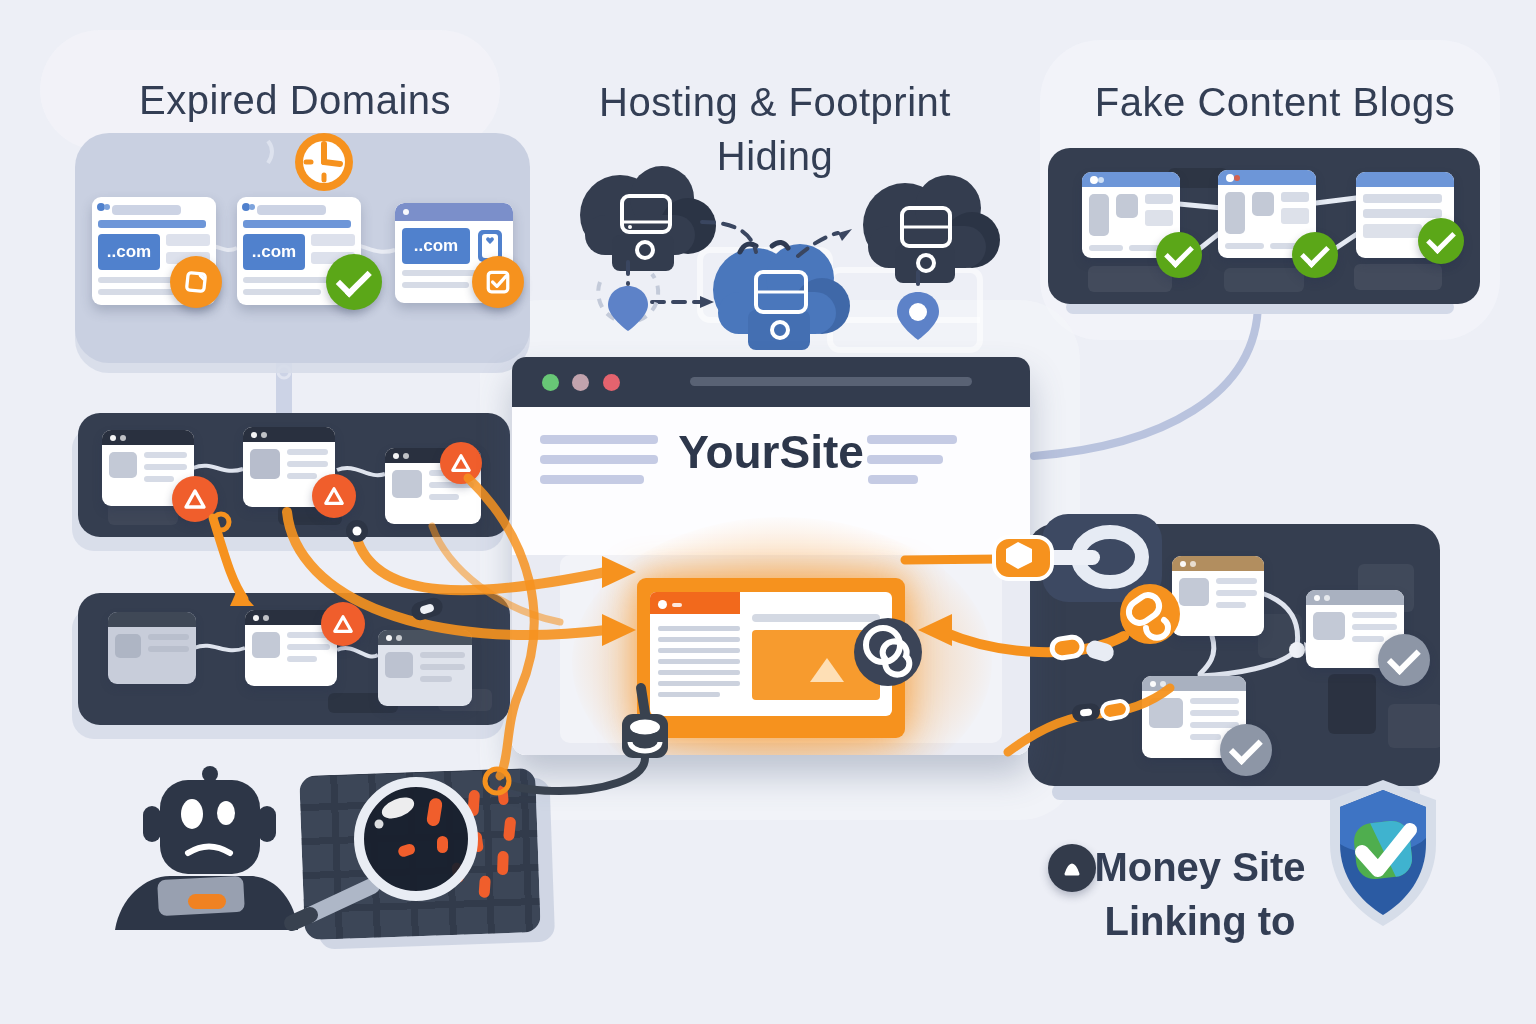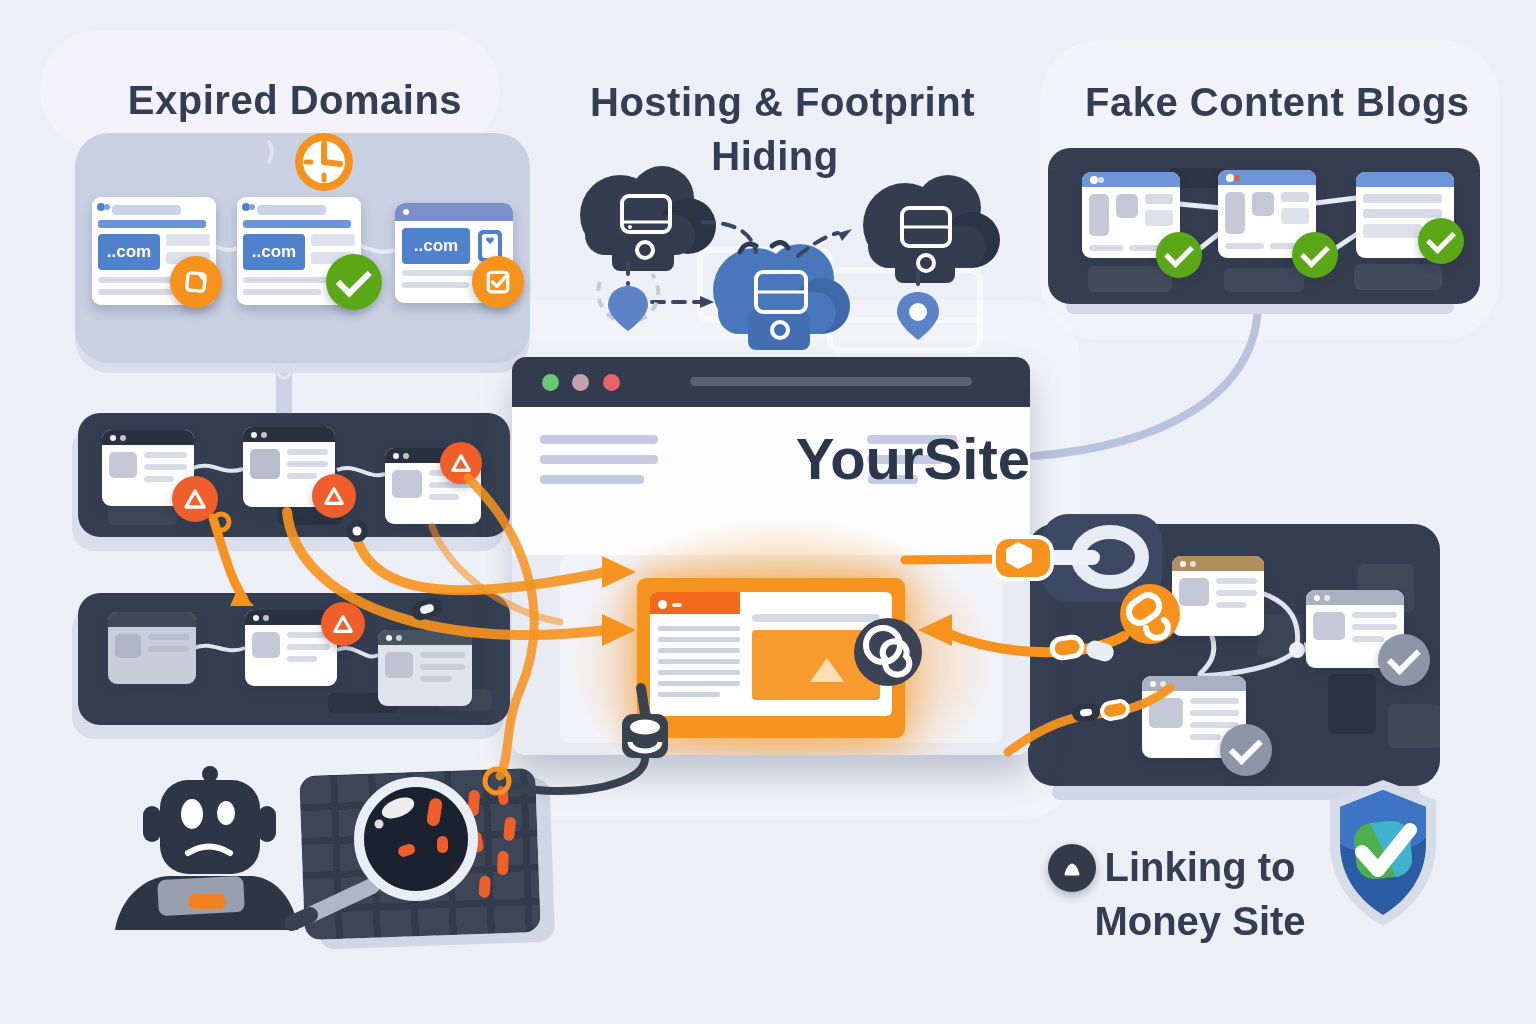--- a/index.html
+++ b/index.html
@@ -1,20 +1,20 @@
 <!DOCTYPE html>
 <html><head>
 <meta charset="utf-8">
 <style>
   html,body{margin:0;padding:0;background:#dfe2ee;}
   #canvas{position:relative;width:1536px;height:1024px;overflow:hidden;
     background:#edeff6;font-family:"Liberation Sans",sans-serif;}
   .abs{position:absolute;}
   .bgblob{position:absolute;border-radius:60px;pointer-events:none;}
-  h2.head{position:absolute;margin:0;font-size:40px;font-weight:700;color:#333e54;
+  h2.head{position:absolute;margin:0;font-size:40px;font-weight:400;color:#333e54;
     letter-spacing:.5px;text-align:center;white-space:nowrap;}
   
   .lightpanel{position:absolute;background:#c9d0e1;border-radius:34px;}
   .darkpanel{position:absolute;background:#353e50;border-radius:22px;}
   .tile{position:absolute;border-radius:6px;}
   
   .card{position:absolute;background:#fff;border-radius:9px;
     box-shadow:0 5px 10px rgba(40,50,80,.28);}
   .card .hd{height:15px;border-radius:9px 9px 0 0;display:flex;align-items:center;
     gap:4px;padding:0 8px;}
@@ -50,21 +50,21 @@
   .tdot{position:absolute;top:17px;width:17px;height:17px;border-radius:50%;}
   #tbline{position:absolute;left:178px;top:20px;width:282px;height:9px;border-radius:5px;
     background:#596274;}
   #bcontent{position:absolute;left:0;top:50px;right:0;bottom:0;overflow:hidden;
     border-radius:0 0 14px 14px;background:#fdfdff;}
   #bcontent .lower{position:absolute;left:0;right:0;top:148px;bottom:0;background:#e9ebf3;}
   #bcontent .trap{position:absolute;left:48px;right:28px;top:148px;bottom:12px;
     background:#f2f3f8;border-radius:10px;}
   .glow{position:absolute;left:60px;top:110px;width:420px;height:290px;border-radius:50%;
     background:radial-gradient(ellipse at center,rgba(247,150,40,.55) 0%,rgba(247,150,40,.28) 45%,rgba(247,150,40,0) 72%);}
-  #ys-title{position:absolute;left:0;right:0;top:78px;text-align:right;font-size:58px;
+  #ys-title{position:absolute;left:0;right:0;top:78px;text-align:center;font-size:46px;
     font-weight:900;color:#2d374b;}
   .hline{position:absolute;height:9px;border-radius:4px;background:#c5cbe4;}
   #ocard{position:absolute;left:125px;top:171px;width:268px;height:160px;background:#f6921e;
     border-radius:9px;box-shadow:0 0 36px rgba(247,150,40,.8);}
   #ocard .inner{position:absolute;left:13px;top:14px;right:13px;bottom:22px;background:#fff;
     border-radius:6px;overflow:hidden;}
   #ocard .ohd{position:absolute;left:0;top:0;width:90px;height:22px;background:#f2691c;}
   #ocard .od{position:absolute;left:8px;top:8px;width:9px;height:9px;border-radius:50%;background:#fff;}
   #ocard .od2{position:absolute;left:22px;top:11px;width:10px;height:4px;border-radius:2px;background:#fff;opacity:.85;}
   .oln{position:absolute;left:8px;width:82px;height:5px;border-radius:2px;background:#ccd2de;}
@@ -662,22 +662,22 @@
     <rect x="398" y="845" width="17" height="11" rx="5.5" fill="#f05e2c" transform="rotate(-18 406 850)"></rect>
   </g>
 </svg>
 
 <div class="badge" style="left:1048px;top:844px;width:48px;height:48px;background:#333b4b;">
   <svg width="28" height="28" viewBox="0 0 28 28">
     <path d="M8,20 Q14,2 20,20 Z" fill="#fff" stroke="#fff" stroke-width="3" stroke-linejoin="round"></path>
   </svg>
 </div>
 <div id="money">
+  <div>Money Site</div>
   <div>Linking to</div>
-  <div>Money Site</div>
 </div>
 
 <svg class="abs" style="left:1318px;top:778px" width="130" height="152" viewBox="0 0 130 152">
   <path d="M65 2 L118 22 V66 C118 104 94 132 65 148 C36 132 12 104 12 66 V22 Z" fill="#d6dde9"></path>
   <path d="M65 12 L108 29 V66 C108 99 88 123 65 137 C42 123 22 99 22 66 V29 Z" fill="#2b5ba3"></path>
   <path d="M65 12 L108 29 V60 C94 74 52 84 22 66 V29 Z" fill="#3e74c4"></path>
   <g transform="rotate(-6 65 72)">
     <rect x="37" y="44" width="56" height="56" rx="18" fill="#4fae4e"></rect>
     <path d="M55 44 h20 a18 18 0 0 1 18 18 v20 a18 18 0 0 1 -18 18 z" fill="#3fb3cf"></path>
   </g>

